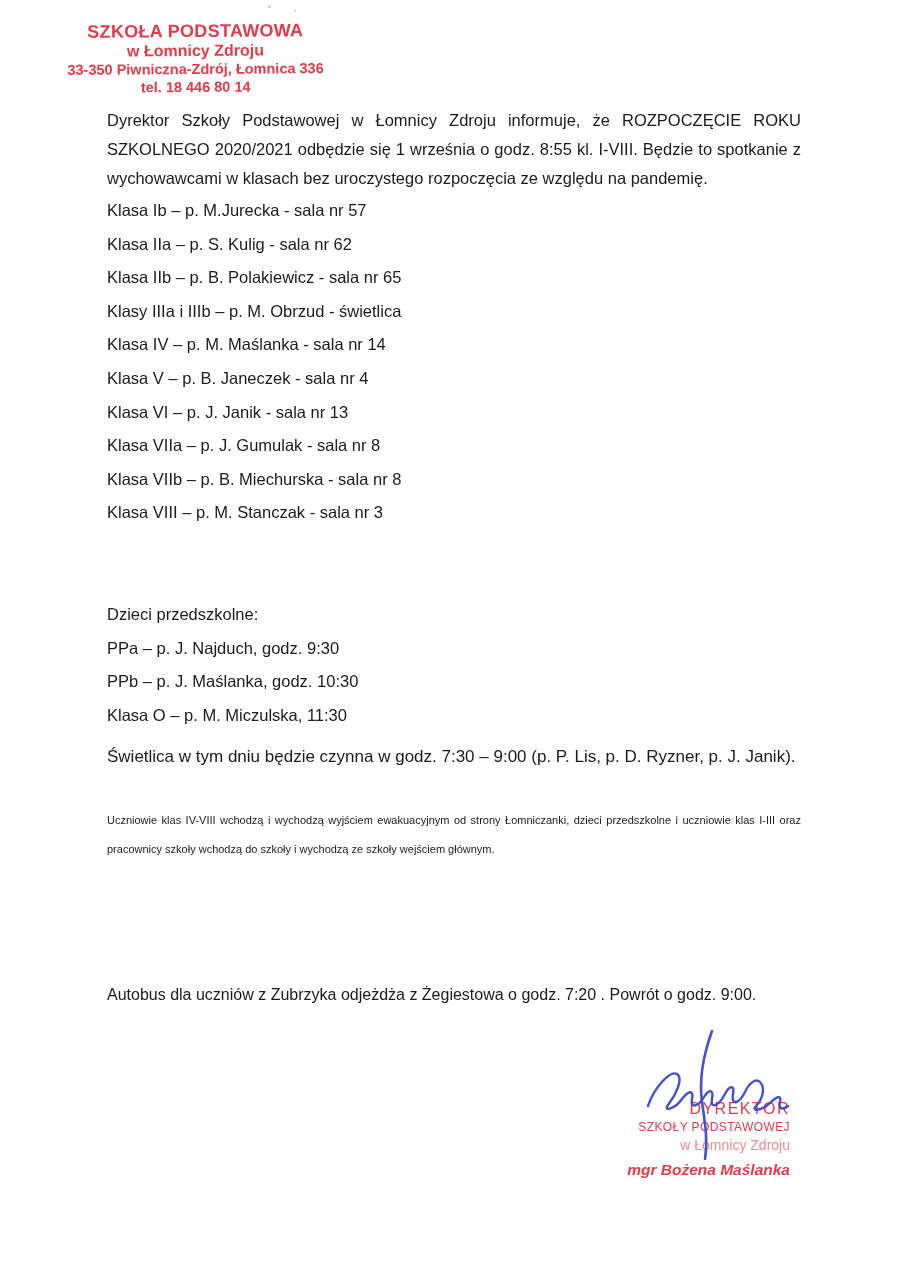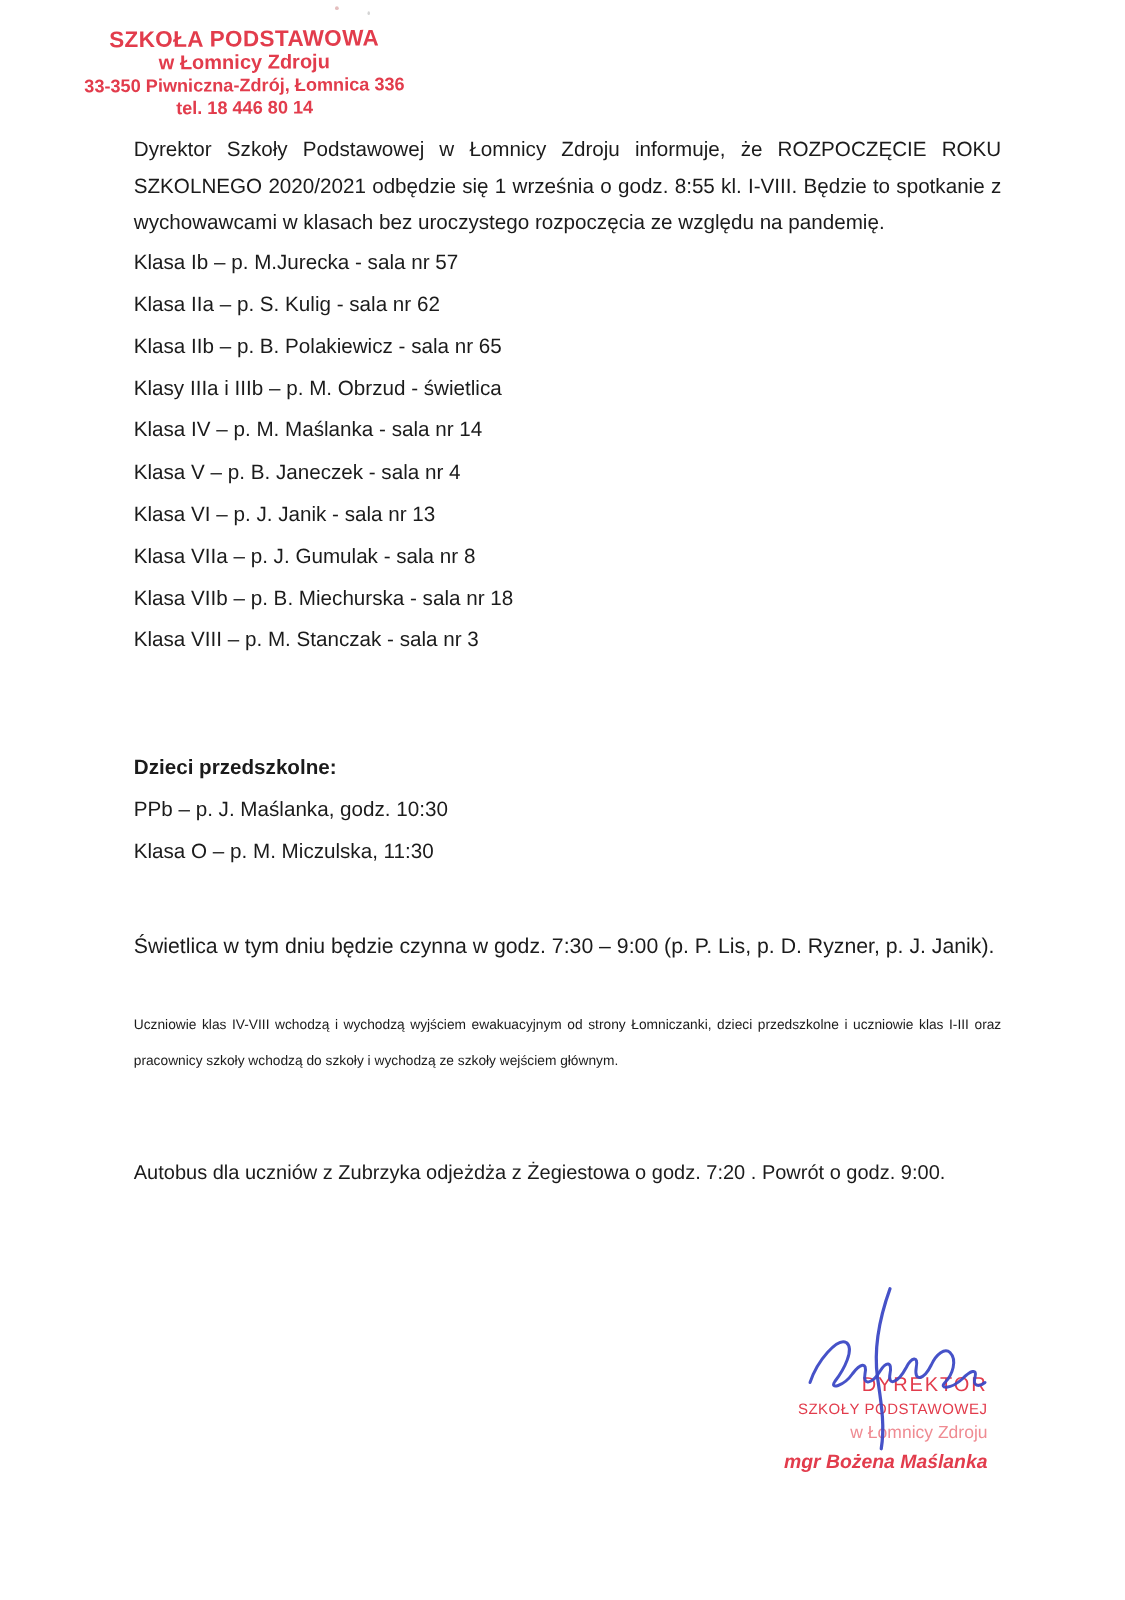--- a/index.html
+++ b/index.html
@@ -14,26 +14,26 @@
   .hs-l2{font-size:16px;line-height:19px;}
   .hs-l3{font-size:14.5px;line-height:18px;}
   .hs-l4{font-size:14.5px;line-height:18px;}
   
   .intro{position:absolute;left:107px;top:106px;width:694px;
     font-size:16.5px;line-height:29px;text-align:justify;}
   .class-list{position:absolute;left:107px;top:194px;width:640px;
     font-size:16.5px;line-height:33.6px;}
   .preschool{position:absolute;left:107px;top:598px;width:640px;
     font-size:16.5px;line-height:33.6px;}
-  .preschool-heading{font-weight:bold;}
+  .preschool-heading{font-weight:normal;}
   .note-swietlica{position:absolute;left:107px;top:742px;width:740px;
     font-size:17px;line-height:29px;white-space:nowrap;}
   .note-entrances{position:absolute;left:107px;top:806px;width:694px;
     font-size:11px;line-height:29px;text-align:justify;}
-  .note-bus{position:absolute;left:107px;top:924px;width:760px;
+  .note-bus{position:absolute;left:107px;top:980px;width:760px;
     font-size:16px;line-height:29px;white-space:nowrap;}
   
   .sig-stamp{position:absolute;left:545px;top:1100px;width:245px;text-align:right;
     color:#e23c4c;}
   .ss-l1{font-size:16px;line-height:18px;letter-spacing:1.5px;}
   .ss-l2{font-size:12px;line-height:19px;letter-spacing:.4px;}
   .ss-l3{font-size:14px;line-height:17px;color:#ef8b92;}
   .ss-l4{font-size:15.5px;line-height:18px;font-weight:bold;font-style:italic;margin-top:7px;}
   .signature{position:absolute;left:630px;top:1028px;width:160px;height:140px;}
   
@@ -60,26 +60,27 @@
 
   <div class="class-list">
     <div class="class-item">Klasa Ib – p. M.Jurecka  - sala nr 57</div>
     <div class="class-item">Klasa IIa – p. S. Kulig - sala nr 62</div>
     <div class="class-item">Klasa IIb – p. B. Polakiewicz - sala nr 65</div>
     <div class="class-item">Klasy IIIa i IIIb – p. M. Obrzud  - świetlica</div>
     <div class="class-item">Klasa IV – p. M. Maślanka  - sala nr 14</div>
     <div class="class-item">Klasa V – p. B. Janeczek - sala nr 4</div>
     <div class="class-item">Klasa VI – p. J. Janik - sala nr 13</div>
     <div class="class-item">Klasa VIIa – p. J. Gumulak - sala nr 8</div>
-    <div class="class-item">Klasa VIIb – p. B. Miechurska - sala nr 18</div>
+    <div class="class-item">Klasa VIIb – p. B. Miechurska - sala nr 8</div>
     <div class="class-item">Klasa VIII – p. M. Stanczak - sala nr 3</div>
   </div>
 
   <div class="preschool">
     <div class="preschool-heading">Dzieci przedszkolne:</div>
+    <div class="class-item">PPa – p. J. Najduch, godz. 9:30</div>
     <div class="class-item">PPb – p. J. Maślanka, godz. 10:30</div>
     <div class="class-item">Klasa O – p. M. Miczulska, 11:30</div>
   </div>
 
   <div class="note-swietlica">Świetlica w tym dniu będzie czynna w godz. 7:30 – 9:00 (p. P. Lis, p. D. Ryzner, p. J. Janik).</div>
   <div class="note-entrances">Uczniowie klas IV-VIII wchodzą i wychodzą wyjściem ewakuacyjnym od strony Łomniczanki, dzieci przedszkolne i uczniowie klas I-III oraz pracownicy szkoły wchodzą do szkoły i wychodzą ze szkoły wejściem głównym.</div>
   <div class="note-bus">Autobus dla uczniów z Zubrzyka odjeżdża z Żegiestowa o godz. 7:20 . Powrót o godz. 9:00.</div>
 
   <div class="sig-stamp">
     <div class="ss-l1">DYREKTOR</div>

